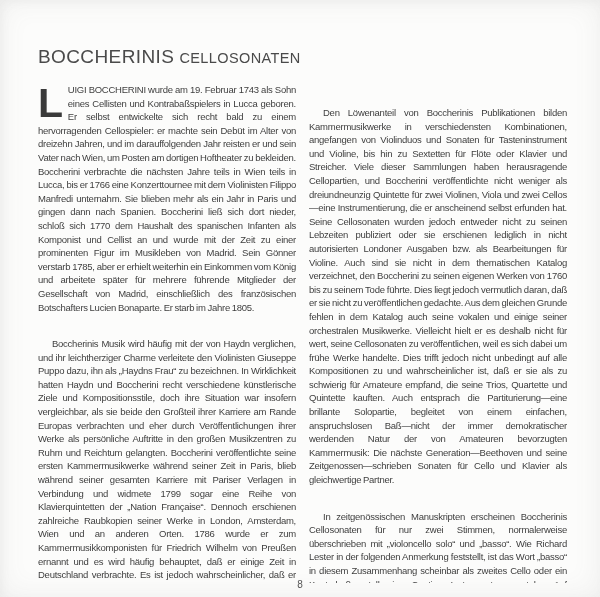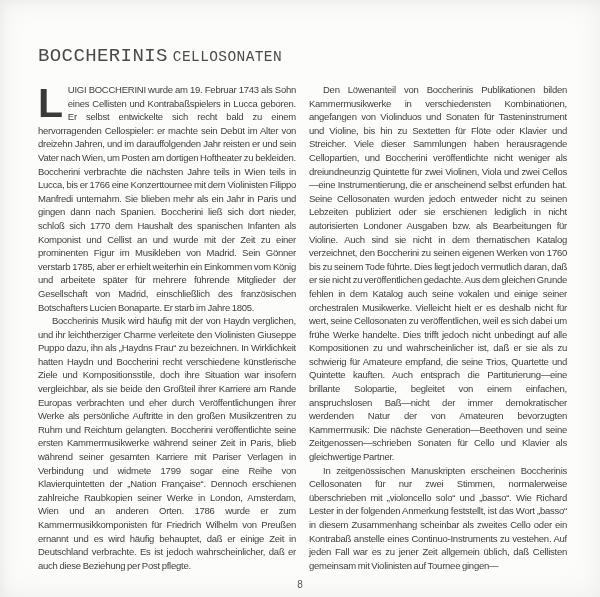--- a/index.html
+++ b/index.html
@@ -26,21 +26,20 @@
     inset: 0;
     pointer-events: none;
     box-shadow: inset 0 0 28px rgba(100,100,100,0.09),
                 inset 3px 3px 8px rgba(120,120,120,0.05);
   }
   .title {
     margin: 0 0 12px 0;
     font-weight: normal;
     color: #4a4a4a;
     white-space: nowrap;
-    font-family: Liberation Mono, monospace;
   }
   .title-main {
     font-size: 19px;
     letter-spacing: 0.4px;
     font-stretch: condensed;
   }
   .title-sub {
     font-size: 14.5px;
     letter-spacing: 0.4px;
     margin-left: 5px;
@@ -57,21 +56,21 @@
     flex: 1 1 0;
     text-align: justify;
     font-size: 9.5px;
     line-height: 13.6px;
     letter-spacing: -0.25px;
     word-spacing: -0.6px;
     font-stretch: condensed;
     color: #3e3e3e;
   }
   .para { margin: 0; }
-  .para.indent { text-indent: 14px; }
+  .para.indent { text-indent: 14px; margin-top: 23px; }
   .dropcap {
     float: left;
     font-size: 41px;
     line-height: 36px;
     font-weight: bold;
     padding: 2px 5px 0 0;
     color: #3a3a3a;
   }
   .page-number {
     position: absolute;

